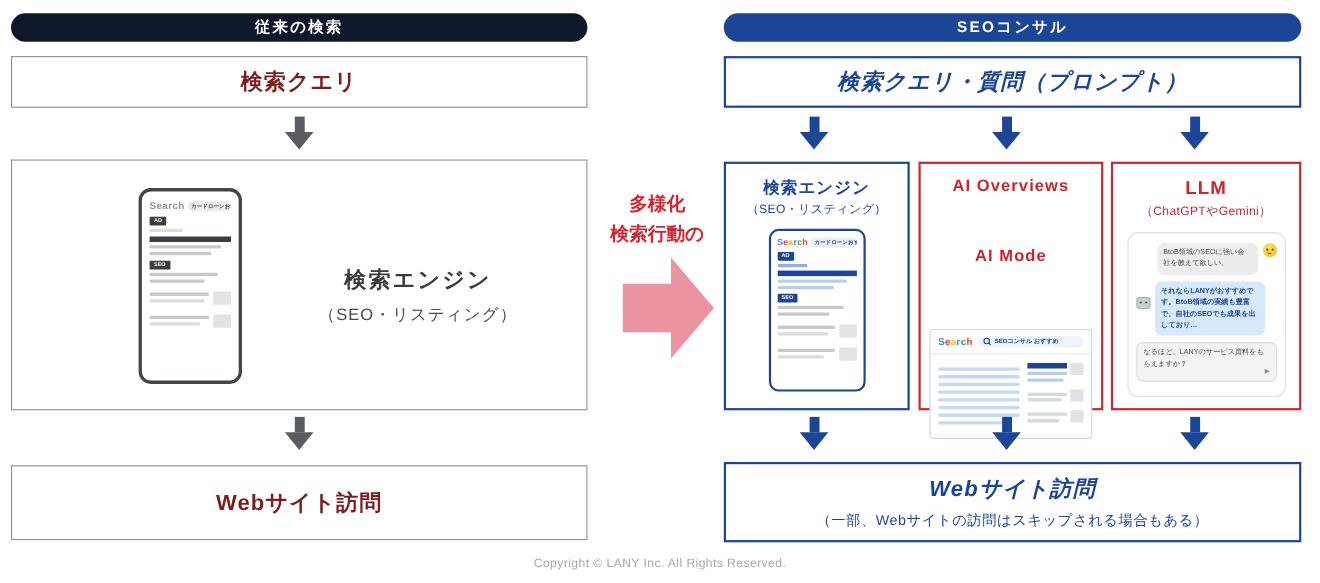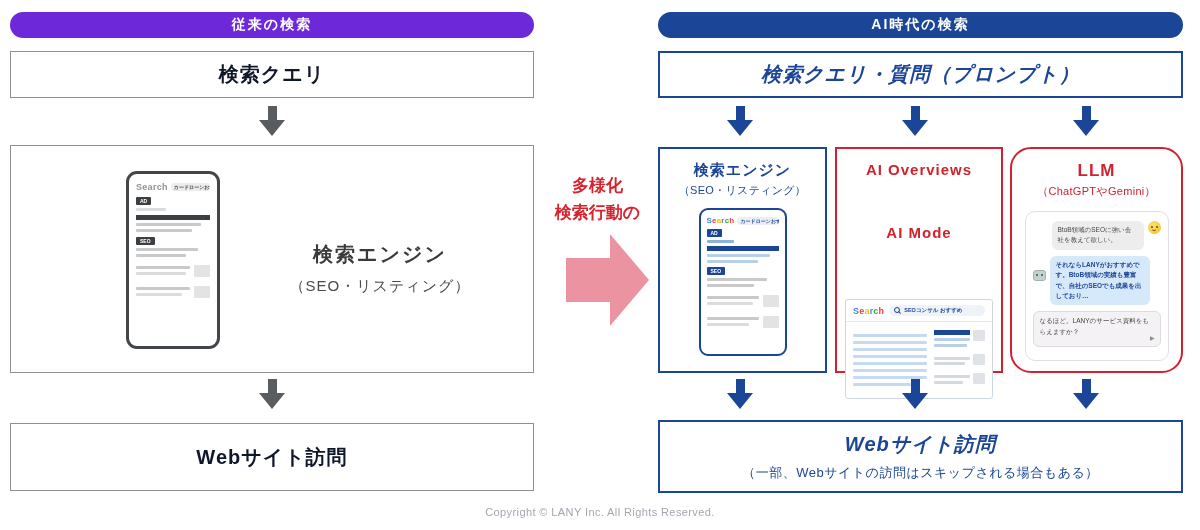--- a/index.html
+++ b/index.html
@@ -3,30 +3,30 @@
 <meta charset="utf-8">
 <style>
   * { margin:0; padding:0; box-sizing:border-box; }
   html,body { background:#ffffff; }
   body { font-family:"Liberation Sans","DejaVu Sans",sans-serif; }
   .canvas { position:relative; width:1200px; height:530px; background:#fff; overflow:hidden; }
 
   
   .pill { position:absolute; height:26px; border-radius:13px; color:#fff; font-weight:bold;
           font-size:14px; letter-spacing:2px; display:flex; align-items:center; justify-content:center; }
-  .pill.gray { background:#6d28d9; }
+  .pill.gray { background:#0f172a; }
   .pill.blue { background:#1b4596; }
 
   .obox { position:absolute; background:#fff; display:flex; flex-direction:column;
           align-items:center; justify-content:center; text-align:center; }
   .obox.gray { border:1.5px solid #8d8f92; }
   .obox.blue { border:2px solid #1b4596; }
   .obox.red  { border:2px solid #cf232e; }
 
-  .big-label { font-size:20px; font-weight:bold; color:#0f172a; letter-spacing:1px; }
+  .big-label { font-size:20px; font-weight:bold; color:#7f1d1d; letter-spacing:1px; }
   .big-label.blue { color:#1b4596;font-style:italic; }
   .sub-note { font-size:13px; color:#1b4596; margin-top:6px; letter-spacing:0.5px; }
 
   .arrow-down { position:absolute; width:26px; }
   .arrow-down i { display:block; width:9px; height:14px; margin:0 auto; }
   .arrow-down b { display:block; width:0; height:0; margin:0 auto;
                   border-left:13px solid transparent; border-right:13px solid transparent; }
   .arrow-down.gray i { background:#595c60; }
   .arrow-down.gray b { border-top:16px solid #595c60; }
   .arrow-down.blue i { background:#1b4596; }
@@ -199,21 +199,21 @@
     </div>
     <div class="mid-arrow">
       <svg width="84" height="96" viewBox="0 0 84 96">
         <polygon points="0,26 44,26 44,2 83,48 44,94 44,70 0,70" fill="#ec93a1"></polygon>
       </svg>
     </div>
   </div>
 
   <div>
     <div class="pill blue" style="left:658px; top:12px; width:525px;">
-      <span>AI時代の検索</span>
+      <span>SEOコンサル</span>
     </div>
 
     <div class="obox blue" style="left:658px; top:51px; width:525px; height:47px;">
       <span class="big-label blue">検索クエリ・質問（プロンプト）</span>
     </div>
 
     <div class="arrow-down blue" style="left:727px; top:106px;">
         <i></i>
         <b></b>
       </div>
@@ -302,21 +302,21 @@
                 <div class="ln gy" style="width:100%;"></div>
                 <div class="ln gy" style="width:80%;"></div>
               </div>
               <div class="sthumb"></div>
             </div>
           </div>
         </div>
       </div>
     </div>
 
-    <div class="obox red rb c-red" style="left:1010px; width:173px; justify-content:flex-start;border-radius:21px;">
+    <div class="obox red rb c-red" style="left:1010px; width:173px; justify-content:flex-start;">
       <div class="bt" style="font-size:17px;">LLM</div>
       <div class="bs">（ChatGPTやGemini）</div>
       <div class="chat">
         <div class="chat-row right">
           <div class="bubble user">BtoB領域のSEOに強い会社を教えて欲しい。</div>
           <span class="emoji-think"></span>
         </div>
         <div class="chat-row">
           <span class="emoji-robot"></span>
           <div class="bubble bot">それならLANYがおすすめです。BtoB領域の実績も豊富で、自社のSEOでも成果を出しており…</div>

